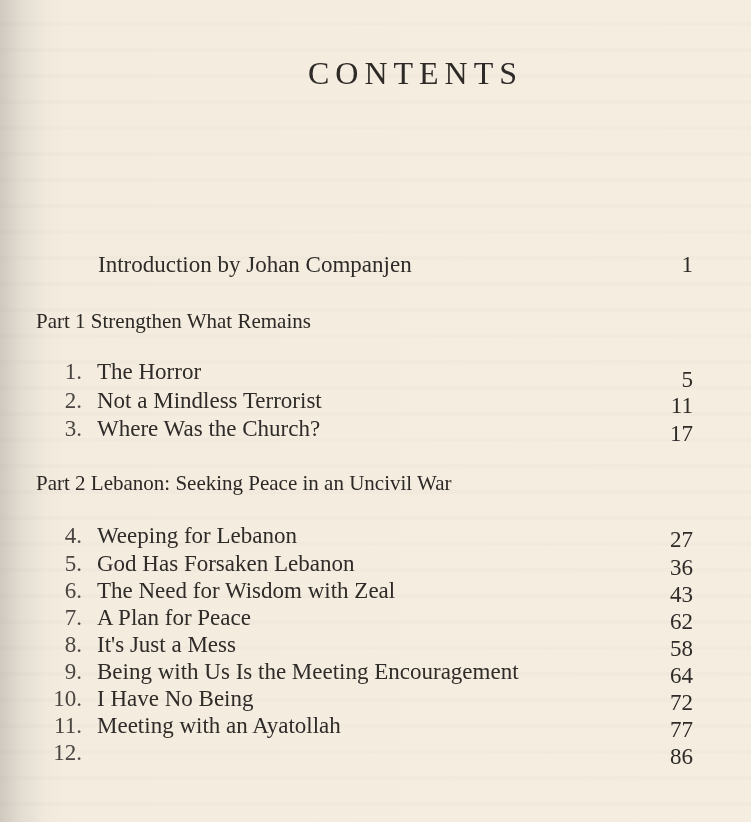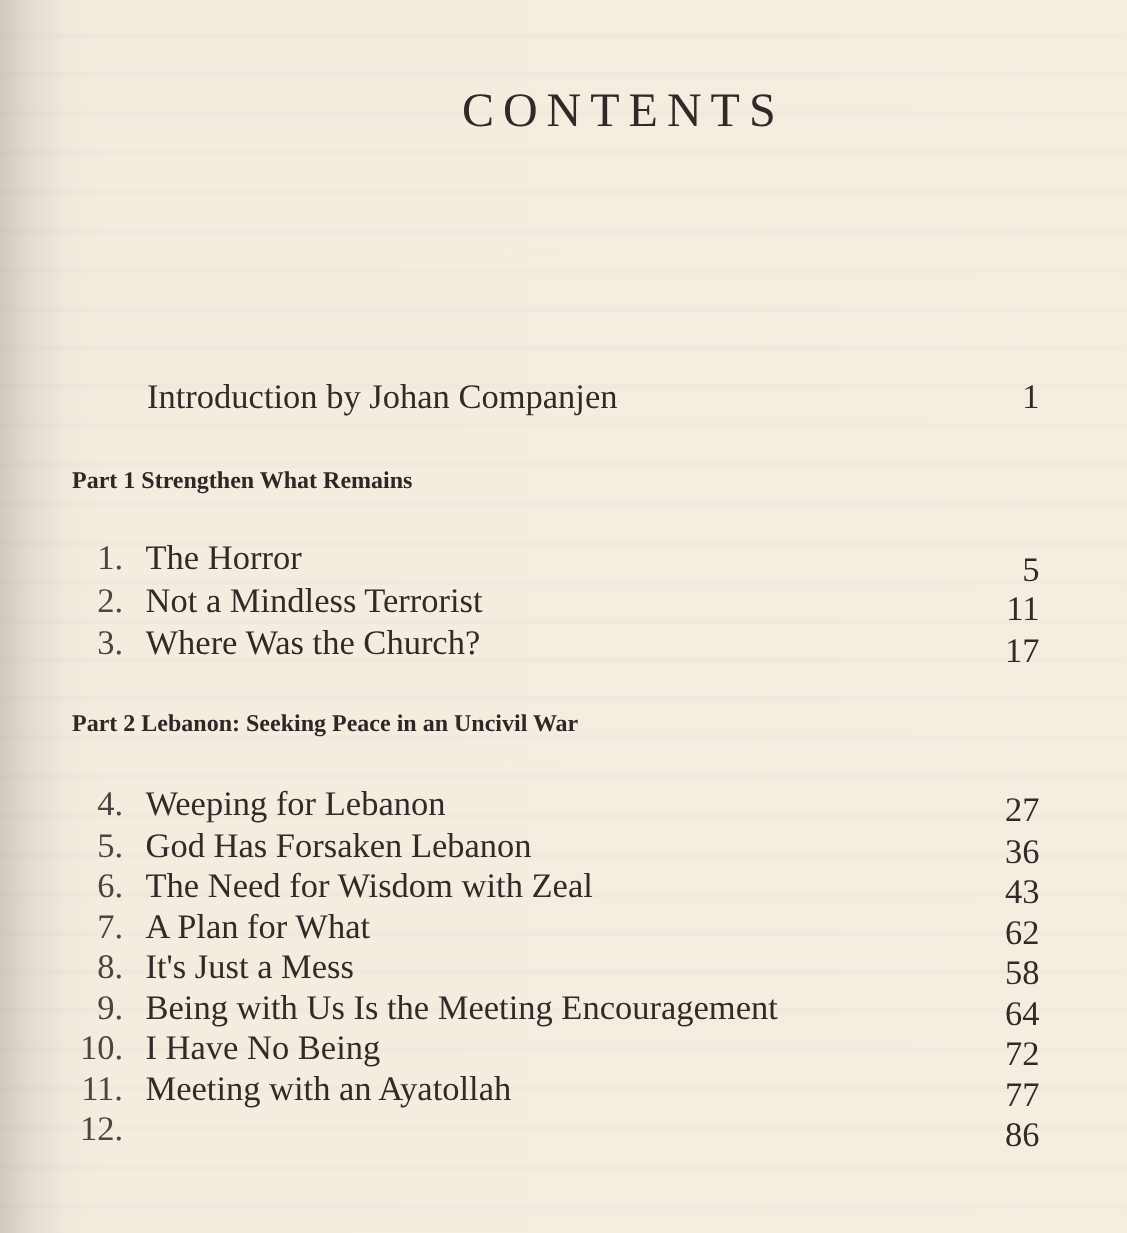--- a/index.html
+++ b/index.html
@@ -30,22 +30,22 @@
       font-size: 23px; line-height: 26px;
     }
     .row .num {
       position: absolute; text-align: right; width: 40px; color: #4a4541;
     }
     .row .lbl { position: absolute; white-space: nowrap; }
     .row .pg {
       position: absolute; right: 58px; width: 60px; text-align: right;
     }
     .part {
-      position: absolute; left: 48px; font-size: 16px; line-height: 26px;
-      font-weight: bold; white-space: nowrap; color: #2c2825;
+      position: absolute; left: 36px; font-size: 21px; line-height: 26px;
+      font-weight: normal; white-space: nowrap; color: #2c2825;
     }
   </style>
 </head>
 <body>
 
 <div class="page">
   <div class="bleed"></div>
 
   <div class="title">CONTENTS</div>
 
@@ -84,21 +84,21 @@
     <span class="lbl" style="left:97px">God Has Forsaken Lebanon</span>
     <span class="pg" style="top:4px">36</span>
   </div>
   <div class="row" style="top:578px">
     <span class="num" style="left:42px">6.</span>
     <span class="lbl" style="left:97px">The Need for Wisdom with Zeal</span>
     <span class="pg" style="top:4px">43</span>
   </div>
   <div class="row" style="top:605px">
     <span class="num" style="left:42px">7.</span>
-    <span class="lbl" style="left:97px">A Plan for What</span>
+    <span class="lbl" style="left:97px">A Plan for Peace</span>
     <span class="pg" style="top:4px">62</span>
   </div>
   <div class="row" style="top:632px">
     <span class="num" style="left:42px">8.</span>
     <span class="lbl" style="left:97px">It's Just a Mess</span>
     <span class="pg" style="top:4px">58</span>
   </div>
   <div class="row" style="top:659px">
     <span class="num" style="left:42px">9.</span>
     <span class="lbl" style="left:97px">Being with Us Is the Meeting Encouragement</span>

